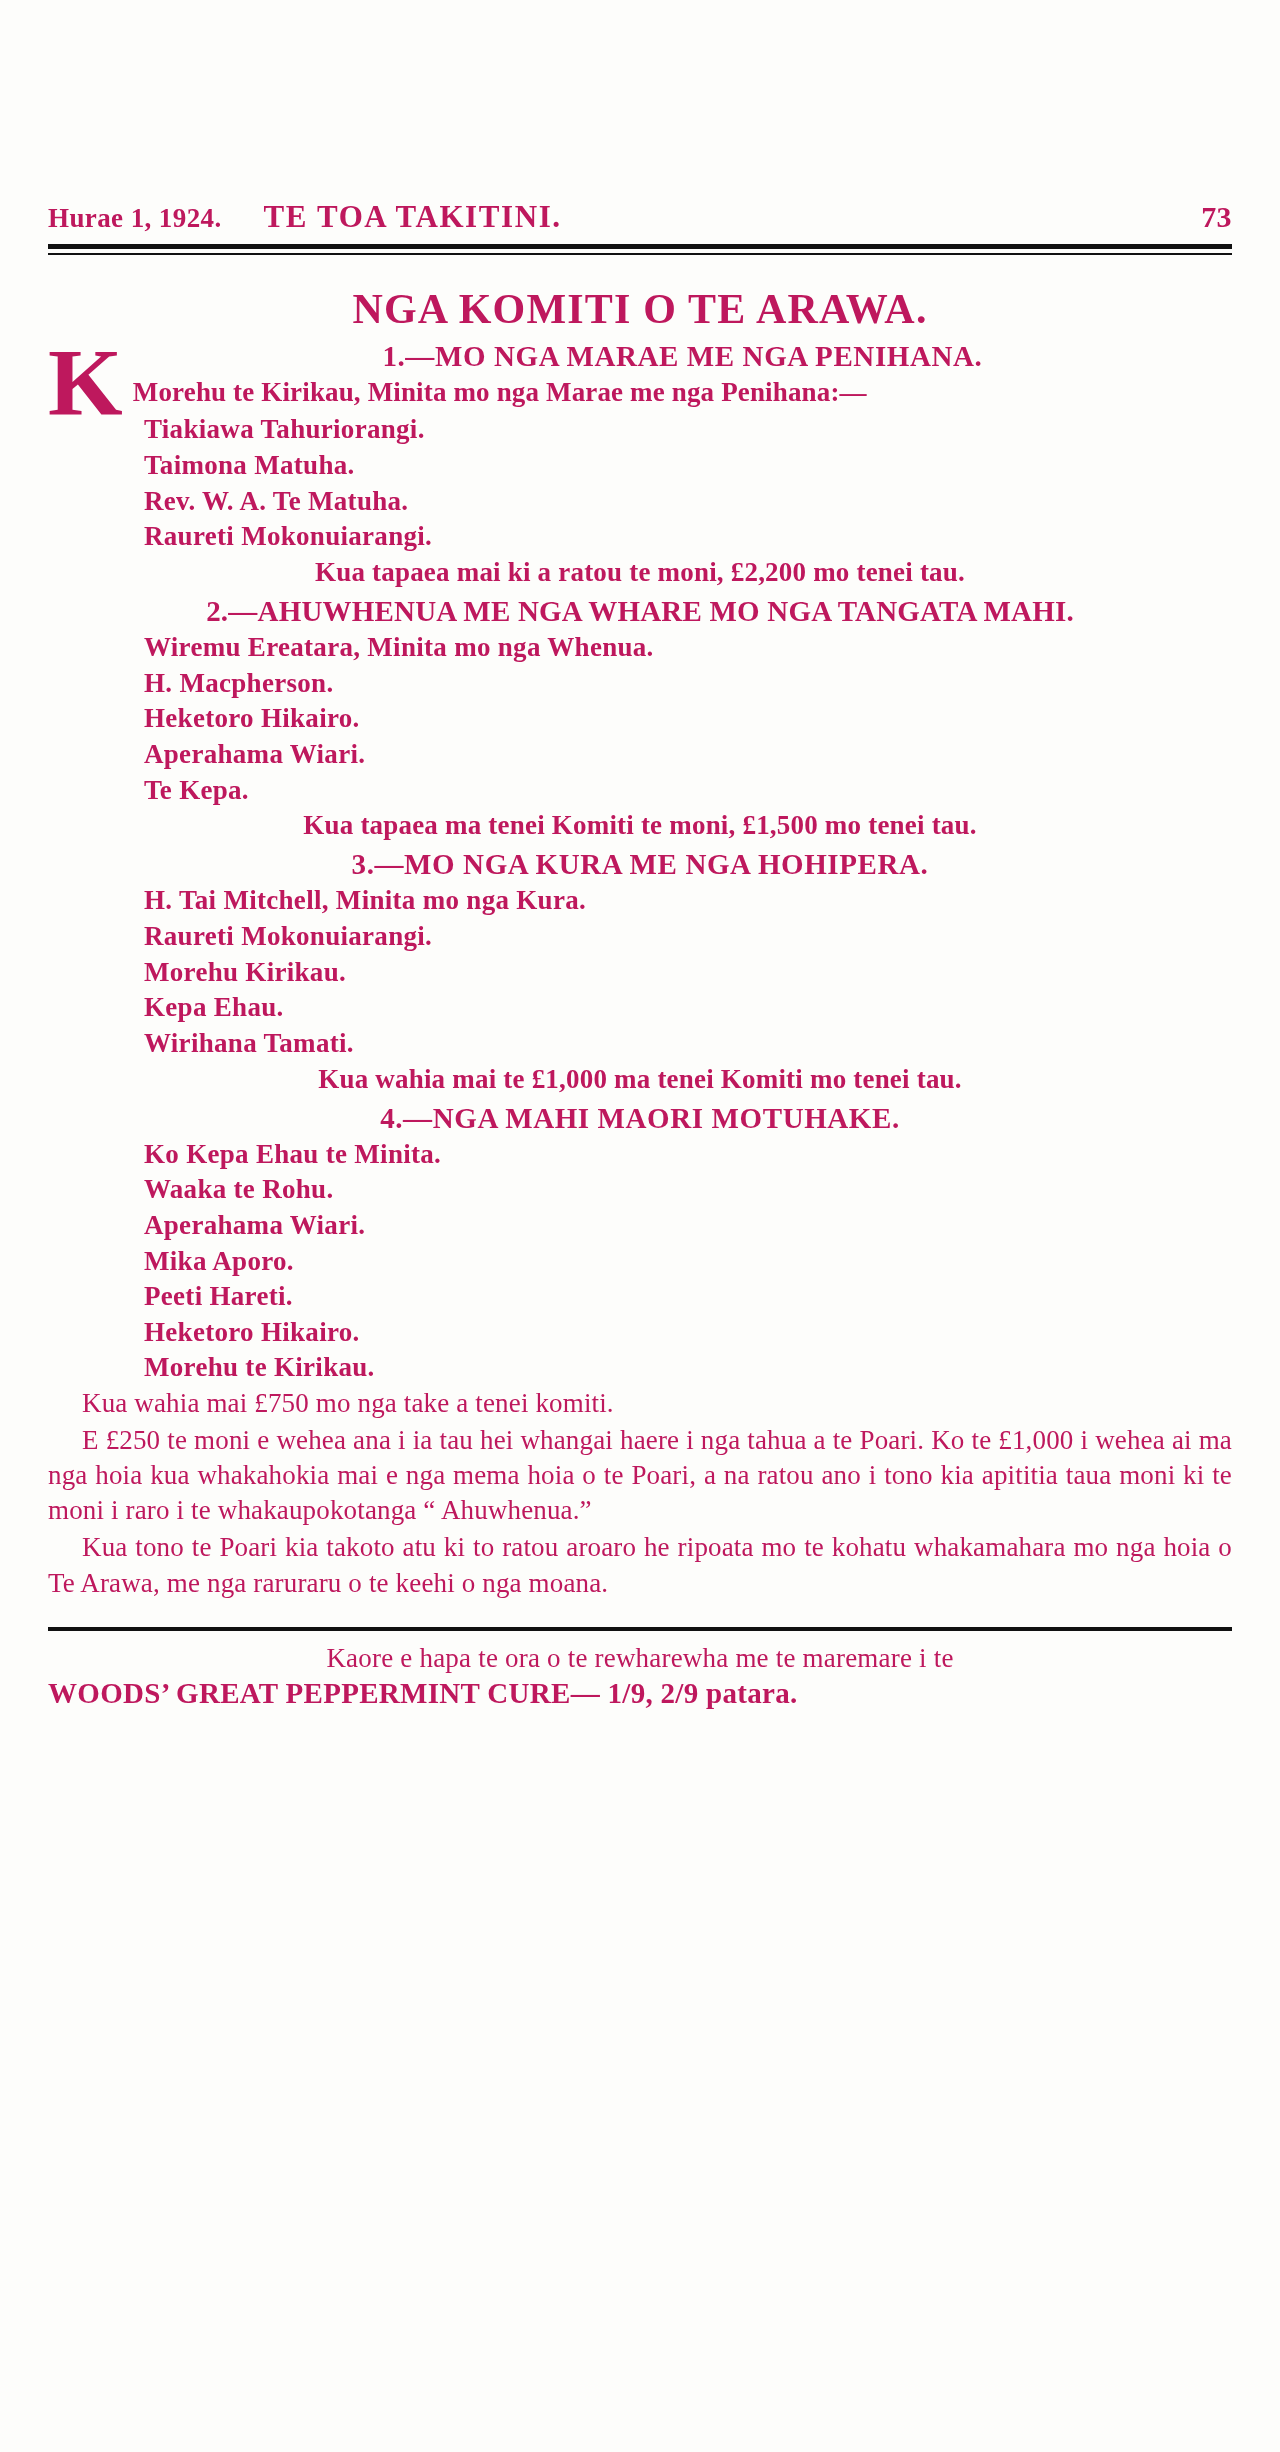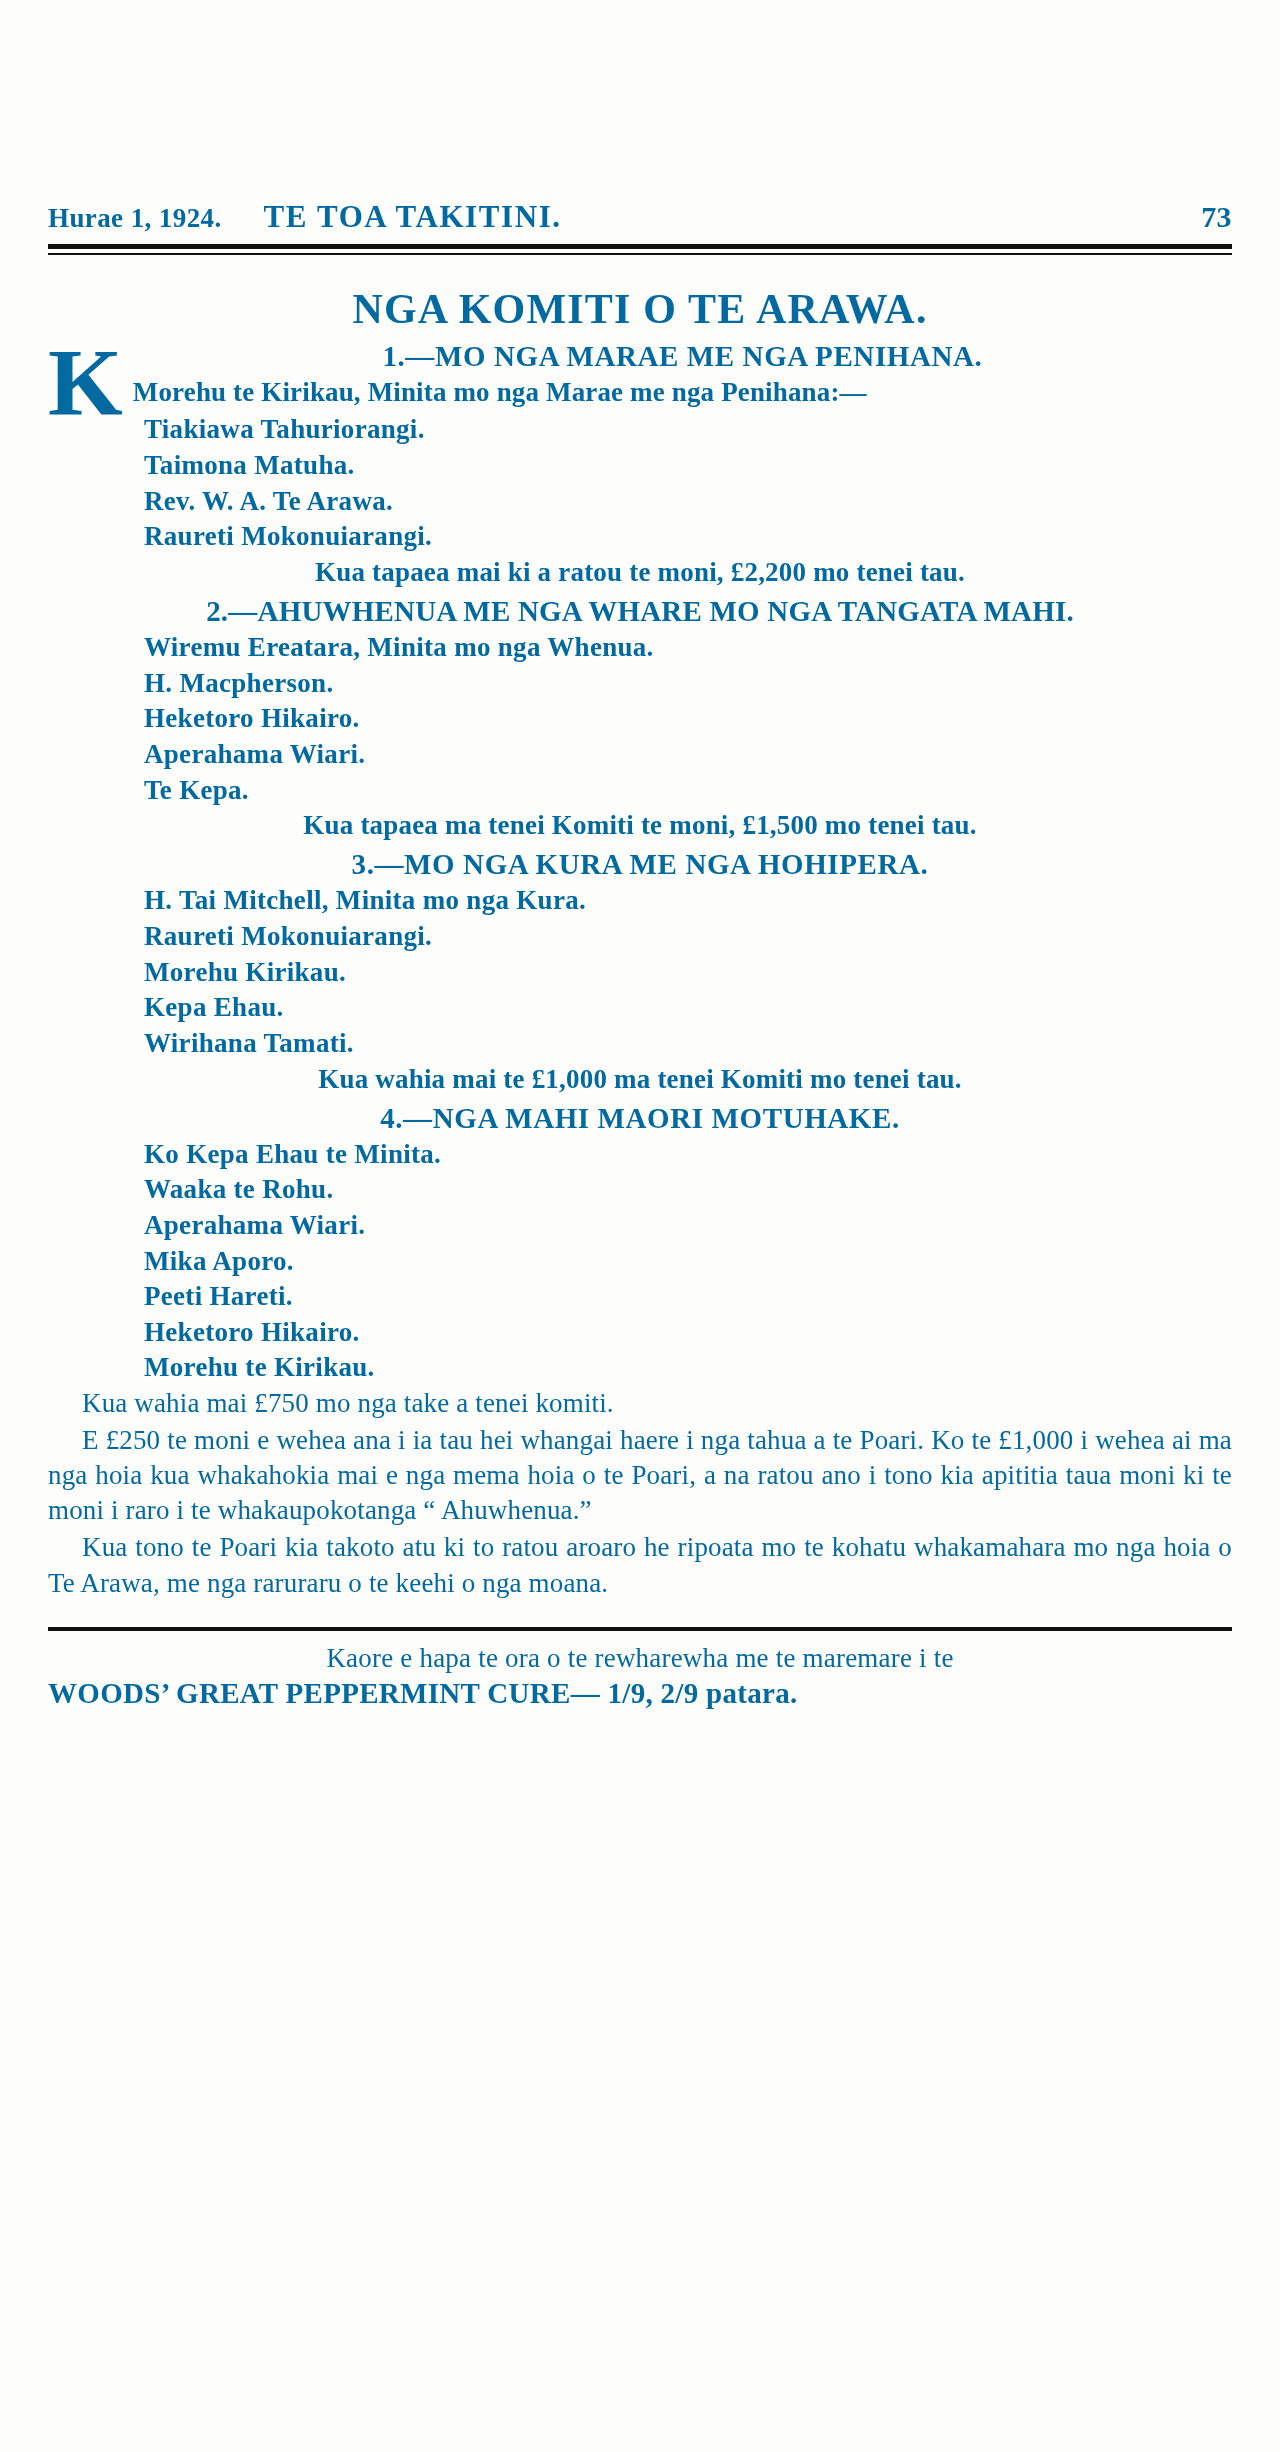--- a/index.html
+++ b/index.html
@@ -6,21 +6,21 @@
     margin: 0;
     padding: 0;
     background: #ffffff;
   }
   .page {
     position: relative;
     width: 1280px;
     height: 2452px;
     background: #fdfdfb;
     font-family: "Liberation Serif", serif;
-    color: #0369a1;
+    color: #be185d;
     overflow: hidden;
   }
   .content {
     position: absolute;
     left: 48px;
     top: 160px;
     width: 1184px;
   }
   
   .runhead {
@@ -160,21 +160,21 @@
     <div class="dropcap-para">
       <span class="dropcap">K</span>
     </div>
 
     <div>
       <div class="sec-head">1.—MO NGA MARAE ME NGA PENIHANA.</div>
       <p class="body bold">Morehu te Kirikau, Minita mo nga Marae me nga Penihana:—</p>
       <ul class="namelist">
         <li>Tiakiawa Tahuriorangi.</li>
         <li>Taimona Matuha.</li>
-        <li>Rev. W. A. Te Arawa.</li>
+        <li>Rev. W. A. Te Matuha.</li>
         <li>Raureti Mokonuiarangi.</li>
       </ul>
       <div class="money-line">Kua tapaea mai ki a ratou te moni, £2,200 mo tenei tau.</div>
     </div>
 
     <div>
       <div class="sec-head wide">2.—AHUWHENUA ME NGA WHARE MO NGA TANGATA MAHI.</div>
       <ul class="namelist">
         <li>Wiremu Ereatara, Minita mo nga Whenua.</li>
         <li>H. Macpherson.</li>

